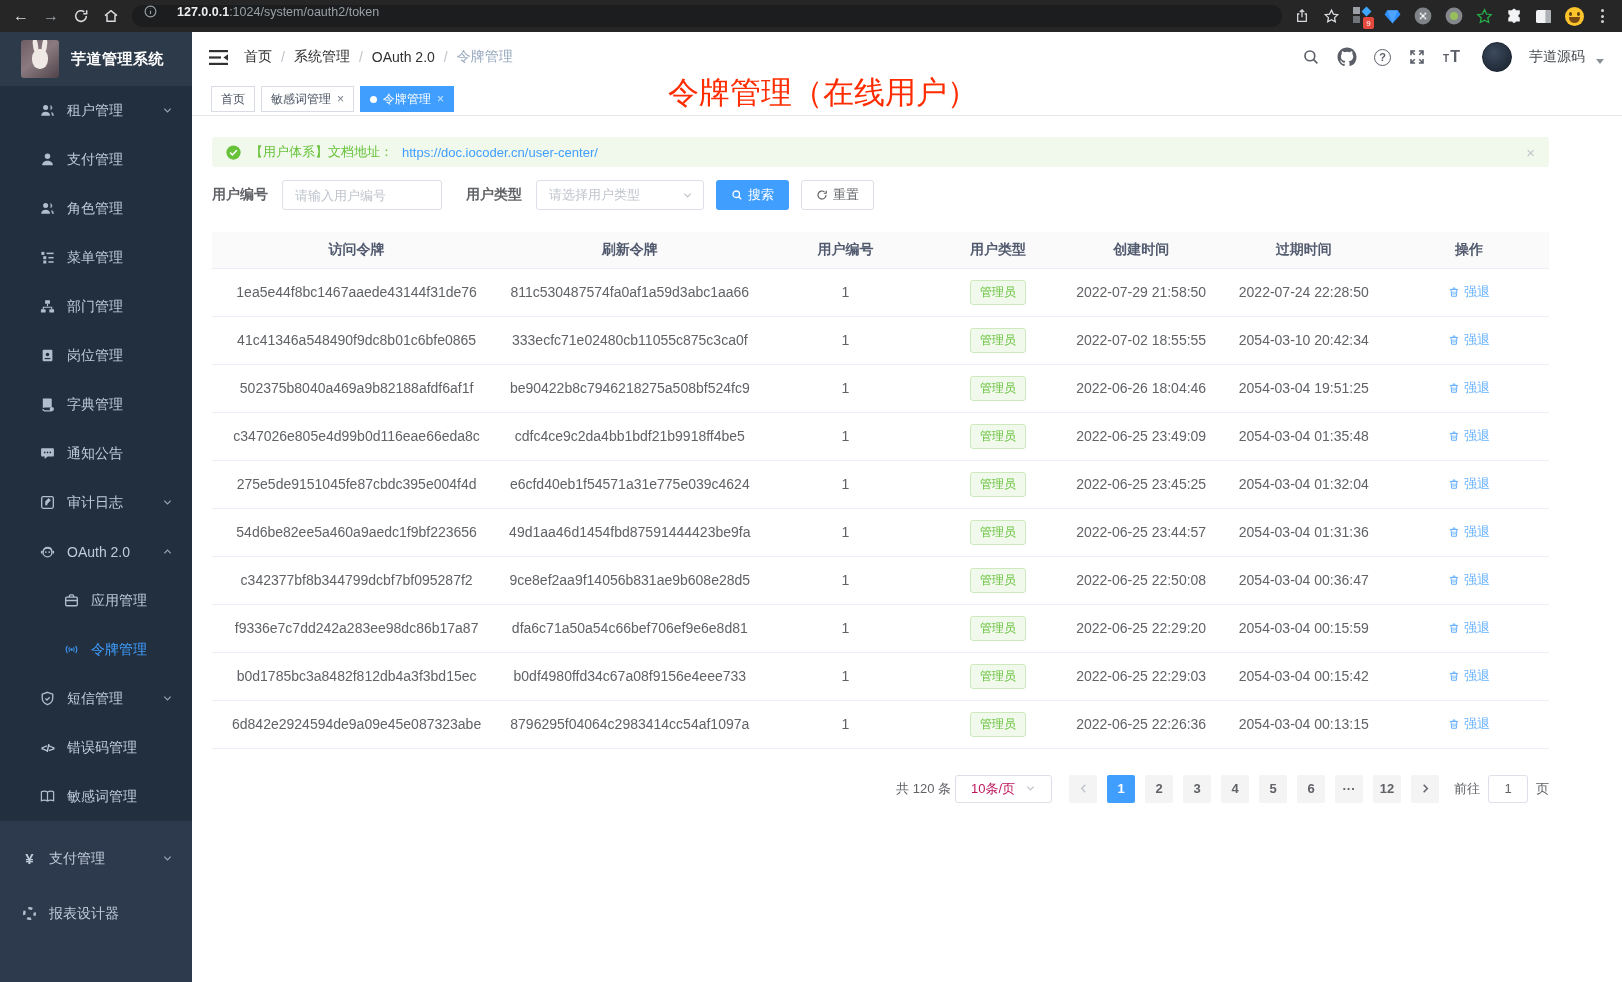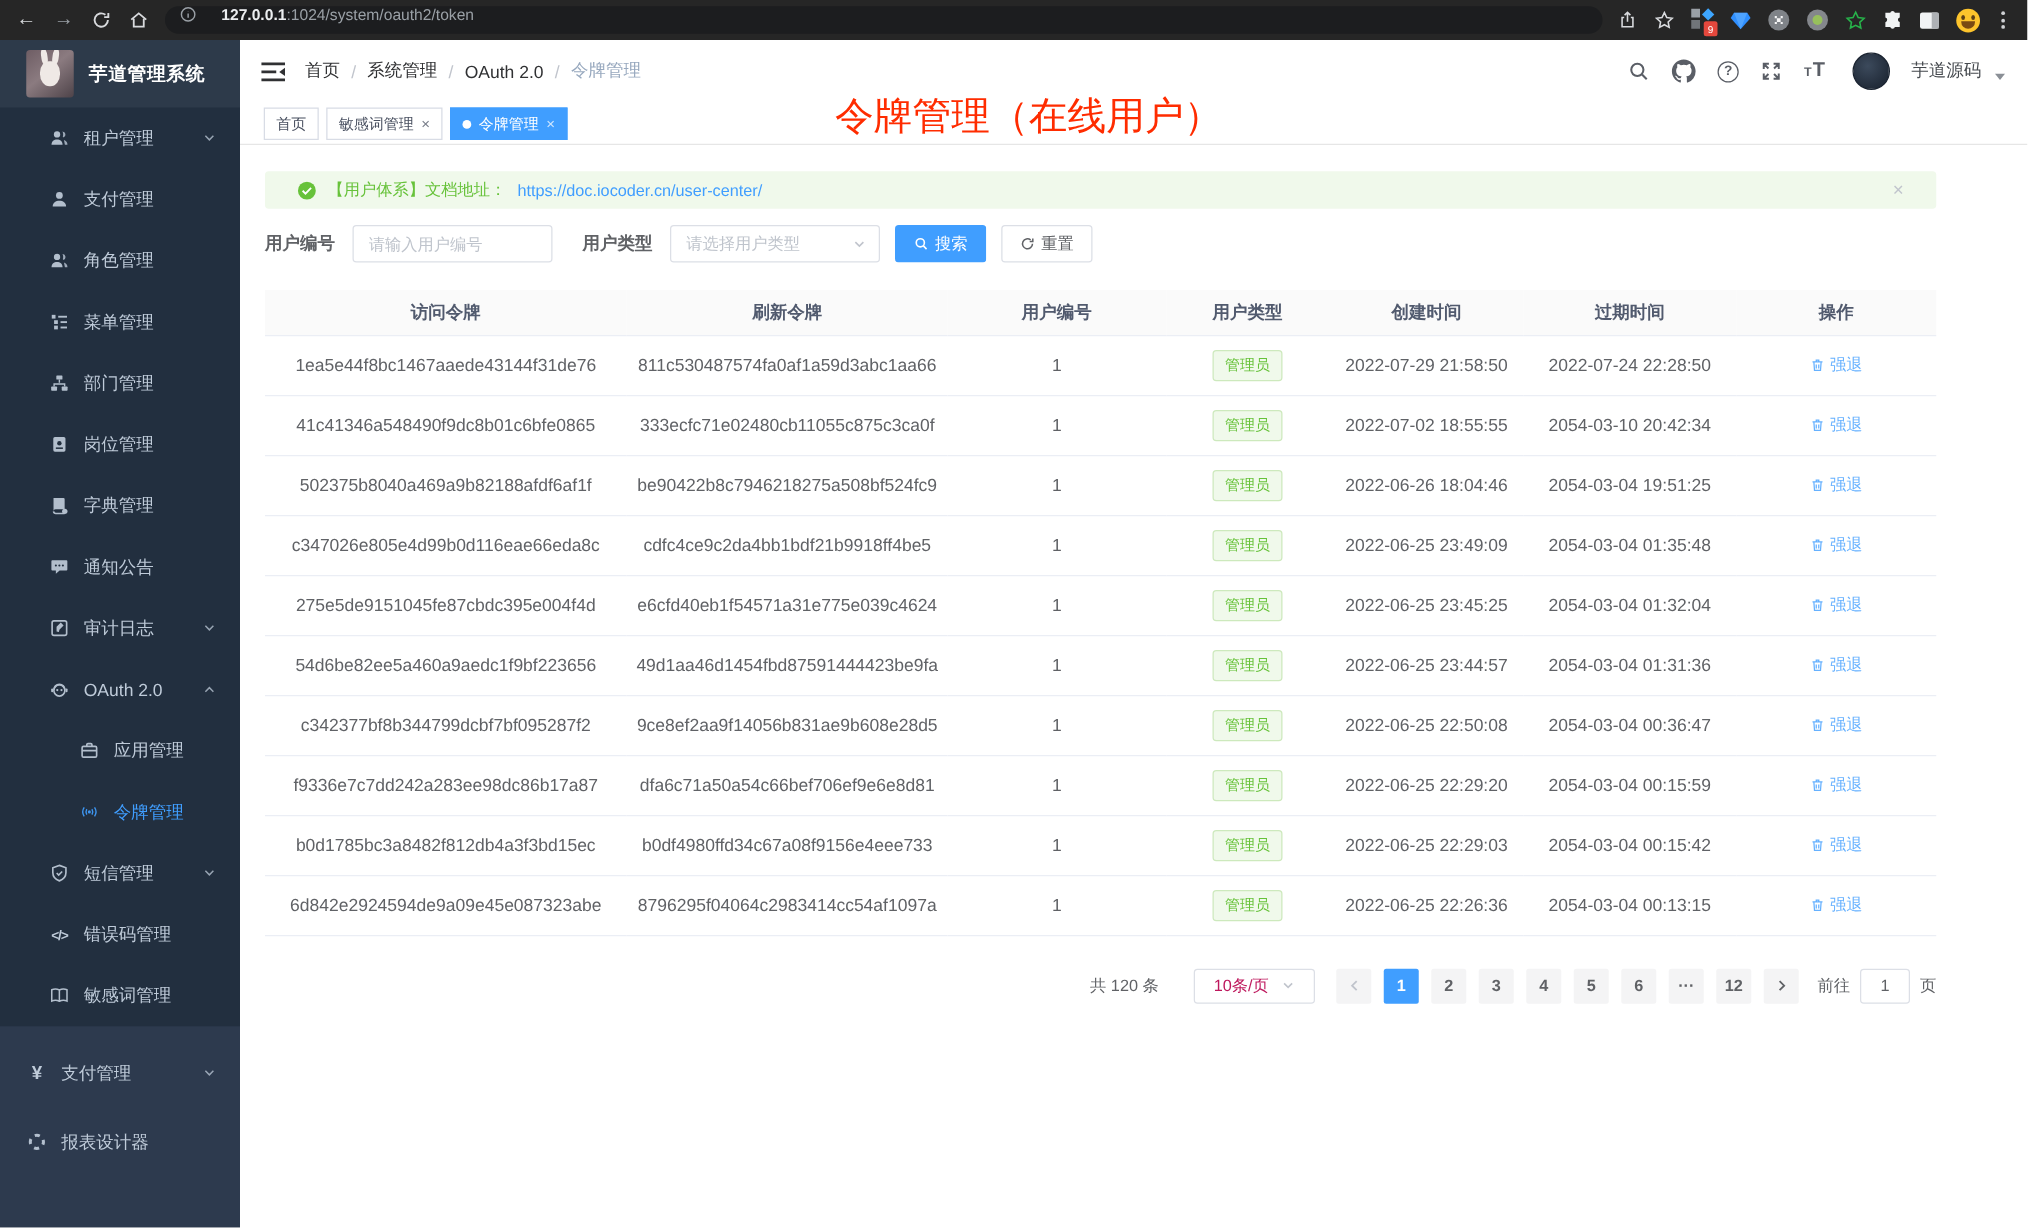--- a/index.html
+++ b/index.html
@@ -70,42 +70,42 @@
   .tabbar { height:34px; border-bottom:1px solid #e6e6e6; display:flex; align-items:flex-start; gap:6px; padding:4px 0 0 19px; flex-shrink:0; }
   .tag { height:26px; display:inline-flex; align-items:center; padding:0 9px; border:1px solid #d8dce5; background:#fff; font-size:12px; color:#495060; gap:6px; cursor:pointer; }
   .tag .dot { width:7px; height:7px; border-radius:50%; background:#fff; }
   .tag .x { font-size:12px; opacity:.75; }
   .tag.active { background:#409eff; border-color:#409eff; color:#fff; }
 
   .annotation { position:absolute; left:476px; top:40px; font-size:31px; font-weight:500; color:#ff2c00; z-index:9; white-space:nowrap; }
 
   .content { padding:21px 73px 0 20px; }
 
-  .alert { height:30px; background:#f0f9eb; border-radius:3px; display:flex; align-items:center; padding:0 26px; gap:9px; font-size:13px; color:#67c23a; }
+  .alert { height:30px; background:#f0f9eb; border-radius:3px; display:flex; align-items:center; padding:0 14px; gap:9px; font-size:13px; color:#67c23a; }
   .alert a { color:#409eff; text-decoration:none; }
   .alert .aclose { margin-left:auto; color:#c0c4cc; font-size:15px; cursor:pointer; }
 
   .filters { display:flex; align-items:center; margin-top:13px; font-size:14px; }
   .flabel { font-weight:bold; color:#606266; margin-right:14px; }
   .finput { width:160px; height:30px; border:1px solid #dcdfe6; border-radius:3px; padding:0 12px; font-size:13px; color:#606266; margin-right:24px; font-family:"Liberation Sans",sans-serif; }
   .finput::placeholder { color:#bfc4cc; }
   .fselect { width:168px; height:30px; border:1px solid #dcdfe6; border-radius:3px; padding:0 10px 0 12px; font-size:13px; color:#bfc4cc; display:flex; align-items:center; justify-content:space-between; margin-right:12px; cursor:pointer; }
   .btn { height:30px; border-radius:3px; display:inline-flex; align-items:center; gap:5px; font-size:13px; padding:0 14px; cursor:pointer; border:1px solid transparent; }
   .btn-primary { background:#409eff; color:#fff; }
   .btn-plain { background:#fff; color:#606266; border-color:#dcdfe6; margin-left:12px; }
 
   table.grid { width:100%; border-collapse:collapse; table-layout:fixed; margin-top:22px; }
   .grid th { height:36px; background:#fafafa; font-size:14px; color:#515a6e; font-weight:bold; text-align:center; border-bottom:1px solid #ebeef5; }
   .grid td { height:48px; text-align:center; font-size:14px; color:#606266; border-bottom:1px solid #ebeef5; overflow:hidden; white-space:nowrap; }
   .badge { display:inline-block; padding:3px 9px; font-size:12px; color:#67c23a; background:#f0f9eb; border:1px solid #cde9bd; border-radius:3px; }
   .kick { color:#66b1ff; font-size:13px; display:inline-flex; align-items:center; gap:4px; cursor:pointer; }
   .kick svg { width:12px; height:12px; }
 
   .pagination { display:flex; align-items:center; justify-content:flex-end; margin-top:26px; font-size:13px; color:#606266; }
-  .ptotal { margin-right:28px; }
+  .ptotal { margin-right:4px; }
   .psize { width:97px; height:28px; border:1px solid #dcdfe6; border-radius:3px; display:flex; align-items:center; justify-content:center; gap:10px; margin-right:12px; color:#be185d; cursor:pointer; }
   .pbtn { min-width:28px; height:28px; border-radius:2px; background:#f4f4f5; color:#606266; display:inline-flex; align-items:center; justify-content:center; margin:0 5px; font-weight:bold; padding:0 4px; cursor:pointer; }
   .pbtn.active { background:#409eff; color:#fff; }
   .pbtn svg { width:11px; height:11px; }
   .pbtn.prev { color:#c0c4cc; }
   .goto { display:flex; align-items:center; gap:8px; margin-left:10px; }
   .ginput { width:40px; height:28px; border:1px solid #dcdfe6; border-radius:3px; text-align:center; font-size:13px; color:#606266; font-family:"Liberation Sans",sans-serif; }
   .codeglyph::before { content:"</>"; font-size:11px; font-weight:bold; letter-spacing:-1px; }
   .yen::before { content:"\00A5"; font-size:15px; }
 </style>

